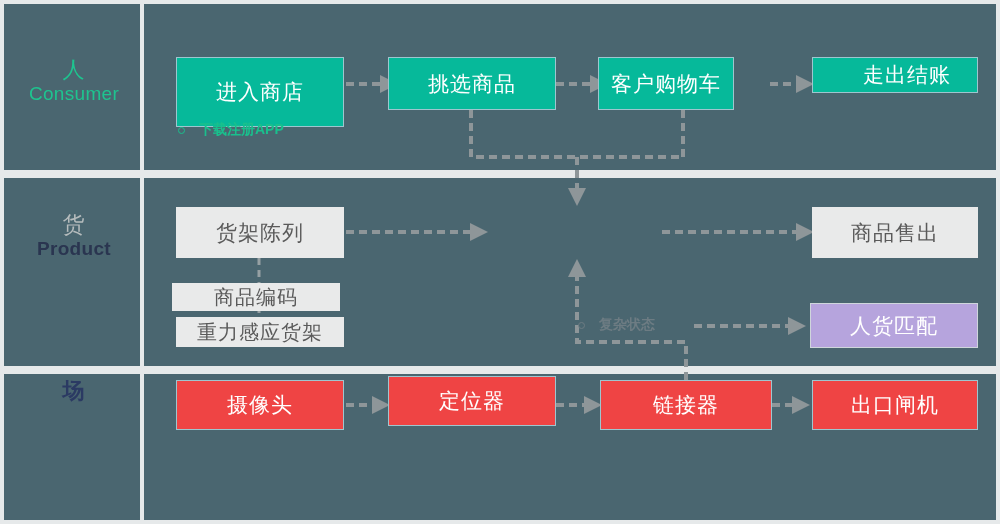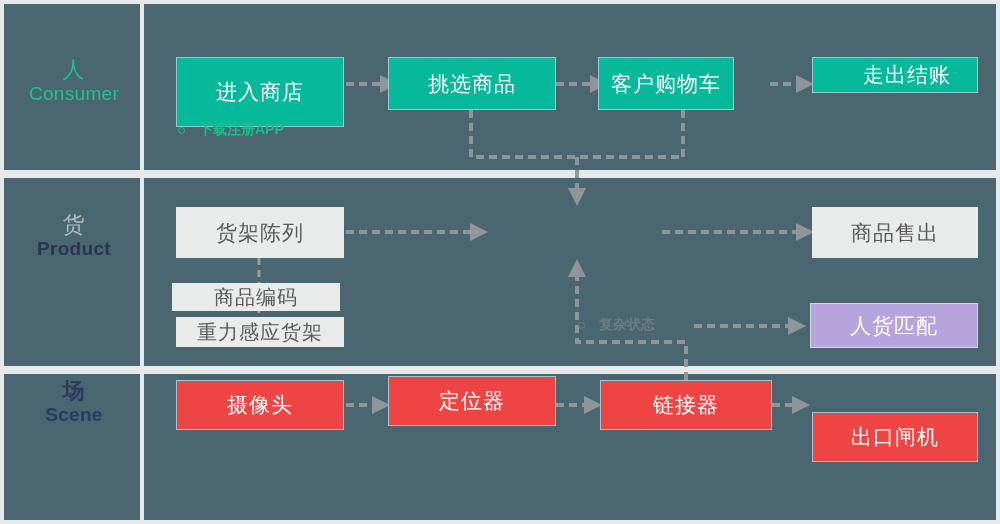--- a/index.html
+++ b/index.html
@@ -208,21 +208,20 @@
     <span class="en">Consumer</span>
   </div>
 
   <div class="rowlabel lab-product" style="left:4px; top:213px;">
     <span class="cn">货</span>
     <span class="en">Product</span>
   </div>
 
   <div class="rowlabel lab-scene" style="left:4px; top:379px;">
     <span class="cn">场</span>
-    <span class="en">Scene</span>
   </div>
 
   <div class="node green" style="left:176px; top:57px; width:168px; height:70px;">进入商店</div>
   <div class="node green" style="left:388px; top:57px; width:168px; height:53px;">挑选商品</div>
   <div class="node green" style="left:598px; top:57px; width:136px; height:53px;font-family:Liberation Mono, monospace;">客户购物车</div>
   <div class="node green" style="left:812px; top:57px; width:166px; height:36px;padding-left:24px;">走出结账</div>
 
   <div class="bullet b-green" style="left:178px; top:121px;">
     <span class="dot"></span>
     <span>下载注册APP</span>
@@ -237,15 +236,15 @@
   <div class="node purple" style="left:810px; top:303px; width:168px; height:45px;">人货匹配</div>
 
   <div class="bullet b-grey" style="left:578px; top:316px;">
     <span class="dot"></span>
     <span>复杂状态</span>
   </div>
 
   <div class="node navy" style="left:176px; top:380px; width:168px; height:50px;">摄像头</div>
   <div class="node navy" style="left:388px; top:376px; width:168px; height:50px;">定位器</div>
   <div class="node navy" style="left:600px; top:380px; width:172px; height:50px;">链接器</div>
-  <div class="node navy" style="left:812px; top:380px; width:166px; height:50px;margin-top:32px;">出口闸机</div>
+  <div class="node navy" style="left:812px; top:380px; width:166px; height:50px;">出口闸机</div>
 
 </div>
 
 </body></html>

